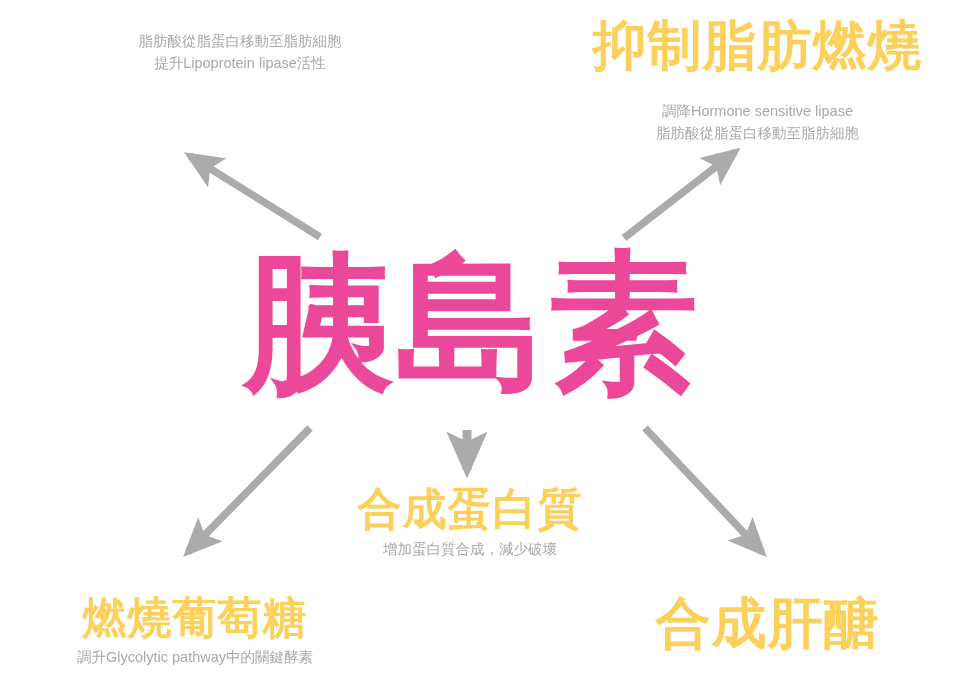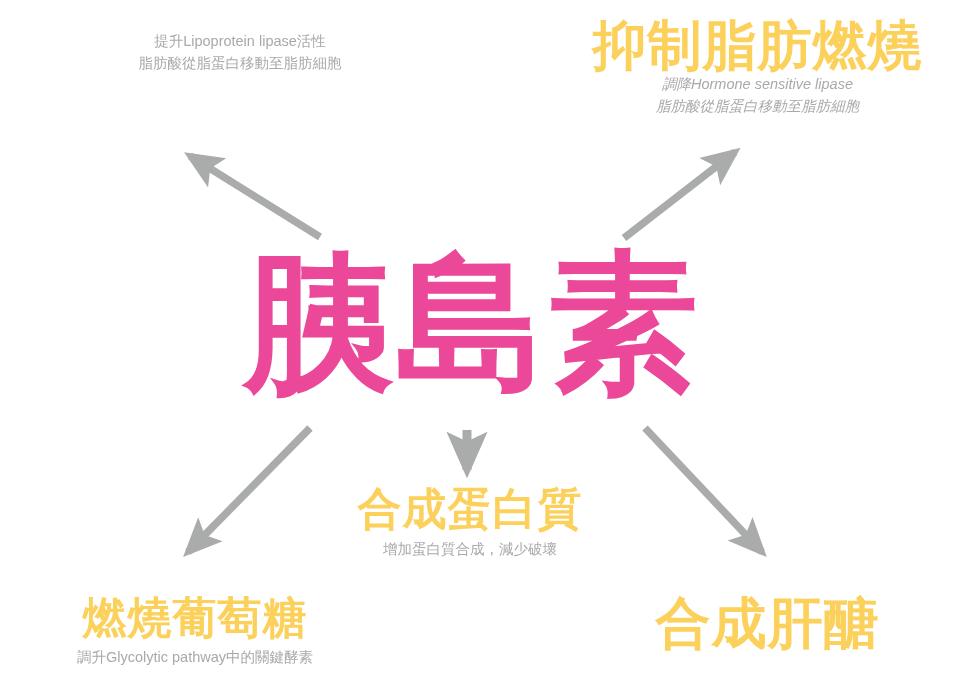--- a/index.html
+++ b/index.html
@@ -119,28 +119,28 @@
 
     <line x1="467" y1="430" x2="467" y2="470" stroke="#a9acaa" stroke-width="9" marker-end="url(#head)"></line>
 
     <line x1="310" y1="428" x2="188" y2="552" stroke="#a9acaa" stroke-width="7.5" marker-end="url(#head)"></line>
 
     <line x1="645" y1="428" x2="762" y2="552" stroke="#a9acaa" stroke-width="7.5" marker-end="url(#head)"></line>
   </svg>
 
   <div class="node" id="node-fat-storage">
     <div class="node-sub" style="margin-top:12px;">
+      <div>脂肪酸從脂蛋白移動至脂肪細胞</div>
       <div>提升Lipoprotein lipase活性</div>
-      <div>脂肪酸從脂蛋白移動至脂肪細胞</div>
     </div>
   </div>
 
   <div class="node" id="node-fat-burning">
     <div class="node-title">抑制脂肪燃燒</div>
-    <div class="node-sub" style="margin-top:1px;font-style:italic;">
+    <div class="node-sub" style="margin-top:28px;">
       <div>調降Hormone sensitive lipase</div>
       <div>脂肪酸從脂蛋白移動至脂肪細胞</div>
     </div>
   </div>
 
   <div class="node" id="node-insulin">
     <div class="center-title">胰島素</div>
   </div>
 
   <div class="node" id="node-glucose">

